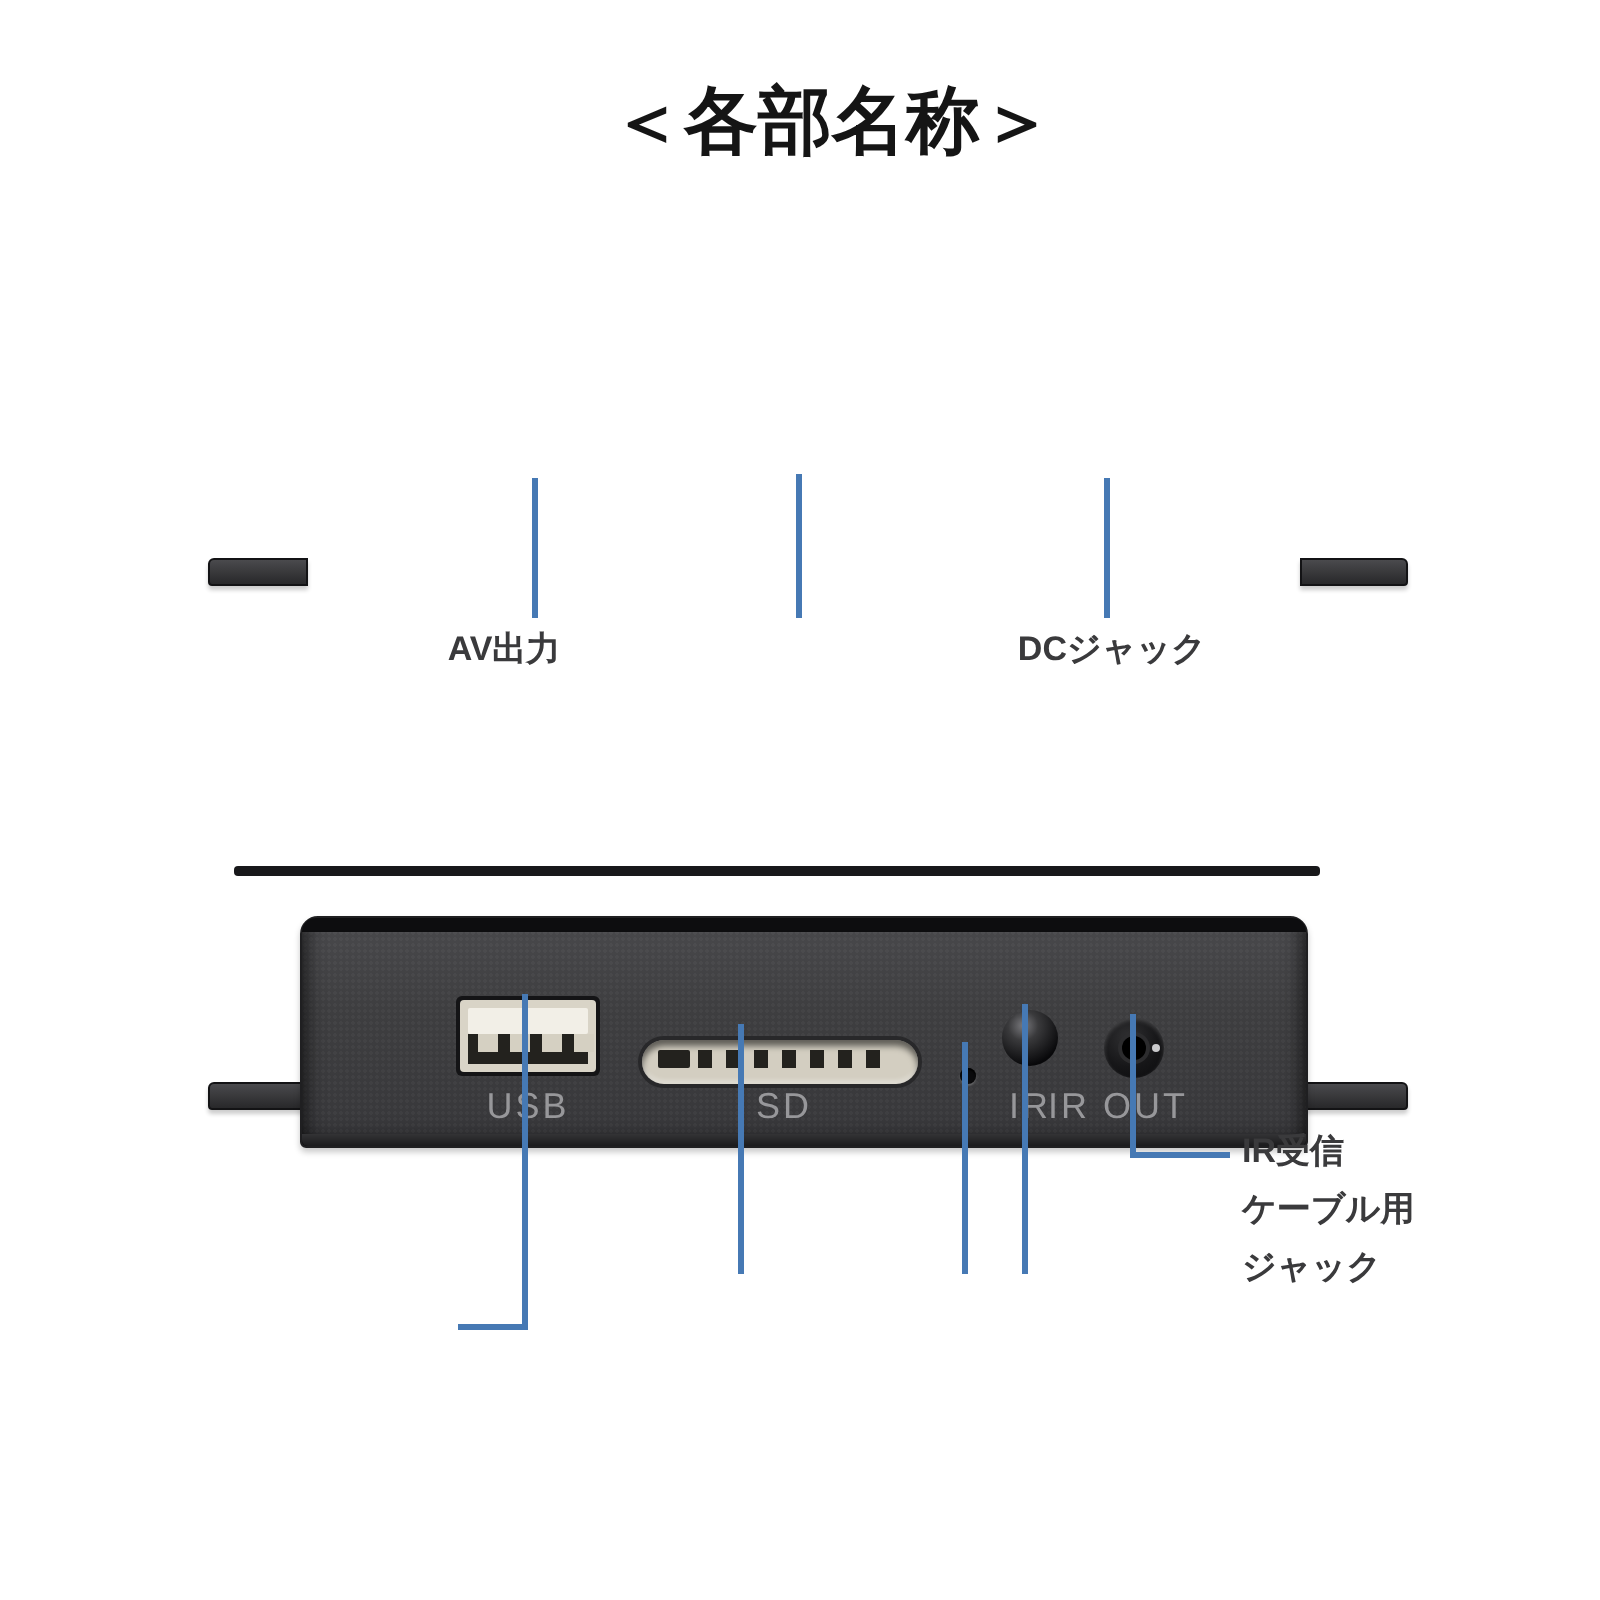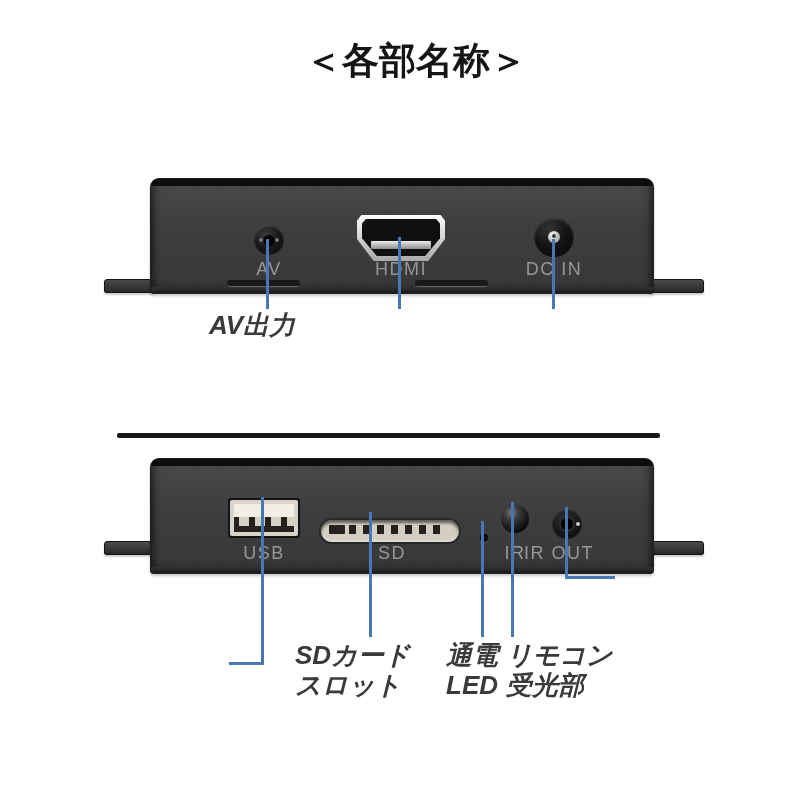--- a/index.html
+++ b/index.html
@@ -116,61 +116,41 @@
   .irout-jack::after{content:"";position:absolute;right:2px;top:13px;width:4px;height:4px;border-radius:50%;background:#c9c9cb;}
   
   .plabel{
     position:absolute;transform:translateX(-50%);white-space:nowrap;
     font-size:18px;letter-spacing:1.5px;color:var(--panel-label-gray);
   }
   
   .cline{position:absolute;background:var(--callout-blue);}
   .callout-label{
     position:absolute;white-space:pre-line;color:var(--callout-text);
-    font-size:26px;line-height:30px;font-weight:600;font-style:italic;
+    font-size:17px;line-height:30px;font-weight:600;
   }
   .centered{transform:translateX(-50%);}
 </style>
 </head>
 <body>
 
 <div class="canvas">
 
   <div class="title">＜各部名称＞</div>
 
   <div class="flange" style="left:104px;top:279px;width:48px;border-radius:3px 0 0 2px"></div>
   <div class="flange" style="left:650px;top:279px;width:52px;border-radius:0 3px 2px 0"></div>
 
-  <div class="device" style="left:150px;top:178px">
-    <div class="edge-top"></div>
-    <div class="lip"></div>
-    <div class="foot-slot" style="left:76px"></div>
-    <div class="foot-slot" style="left:264px"></div>
-
-    <div class="av-jack">
-      <div class="av-hole"></div>
-    </div>
-    <div class="hdmi">
-      <div class="hdmi-cavity"></div>
-      <div class="hdmi-tongue"></div>
-    </div>
-    <div class="dc-jack">
-      <div class="dc-pin"></div>
-    </div>
-
-    <div class="plabel" style="left:118px;top:80px">AV</div>
-    <div class="plabel" style="left:250px;top:80px">HDMI</div>
-    <div class="plabel" style="left:403px;top:80px">DC IN</div>
-  </div>
 
   <div class="cline" style="left:266px;top:239px;width:3px;height:70px"></div>
   <div class="cline" style="left:398px;top:237px;width:3px;height:72px"></div>
   <div class="cline" style="left:552px;top:239px;width:3px;height:70px"></div>
 
   <div class="callout-label centered" style="left:252px;top:310px">AV出力</div>
+  <div class="callout-label centered" style="left:556px;top:310px">DCジャック</div>
 
   <div class="back-lip"></div>
   <div class="flange" style="left:104px;top:541px;width:48px;border-radius:3px 0 0 2px"></div>
   <div class="flange" style="left:650px;top:541px;width:52px;border-radius:0 3px 2px 0"></div>
 
   <div class="device" style="left:150px;top:458px">
     <div class="edge-top"></div>
     <div class="lip"></div>
 
     <div class="usb">
@@ -203,20 +183,17 @@
   </div>
 
   <div class="cline" style="left:261px;top:497px;width:3px;height:168px"></div>
   <div class="cline" style="left:229px;top:662px;width:35px;height:3px"></div>
   <div class="cline" style="left:369px;top:512px;width:3px;height:125px"></div>
   <div class="cline" style="left:481px;top:521px;width:3px;height:116px"></div>
   <div class="cline" style="left:511px;top:502px;width:3px;height:135px"></div>
   <div class="cline" style="left:565px;top:507px;width:3px;height:72px"></div>
   <div class="cline" style="left:565px;top:576px;width:50px;height:3px"></div>
 
-  <div class="callout-label" style="left:295px;top:640px">SDカード
-スロット</div>
-  <div class="callout-label" style="left:446px;top:640px">通電
-LED</div>
-  <div class="callout-label" style="left:506px;top:640px">リモコン
-受光部</div>
+  <div class="callout-label" style="left:621px;top:561px;line-height:29px">IR受信
+ケーブル用
+ジャック</div>
 
 </div>
 
 </body></html>

